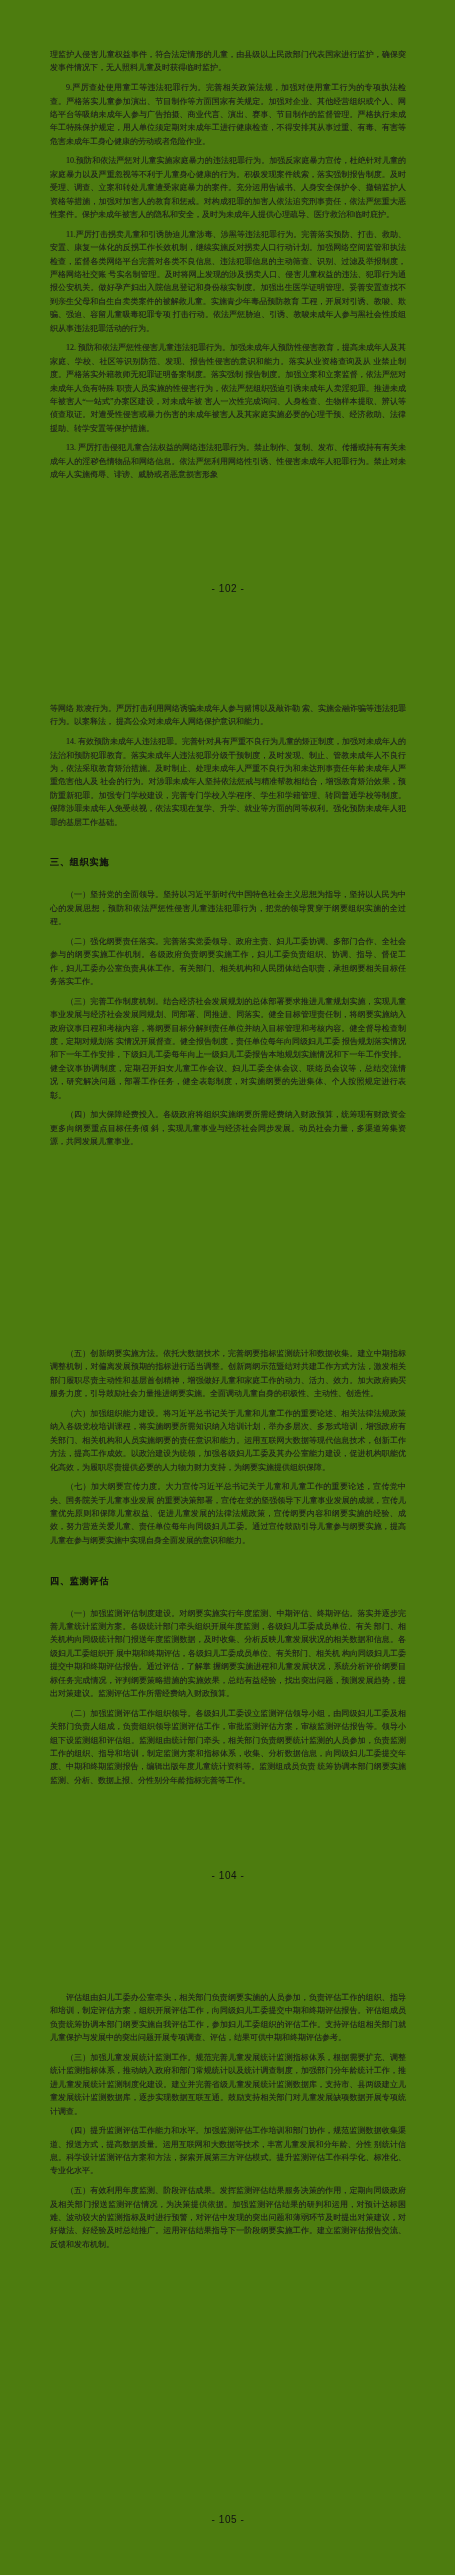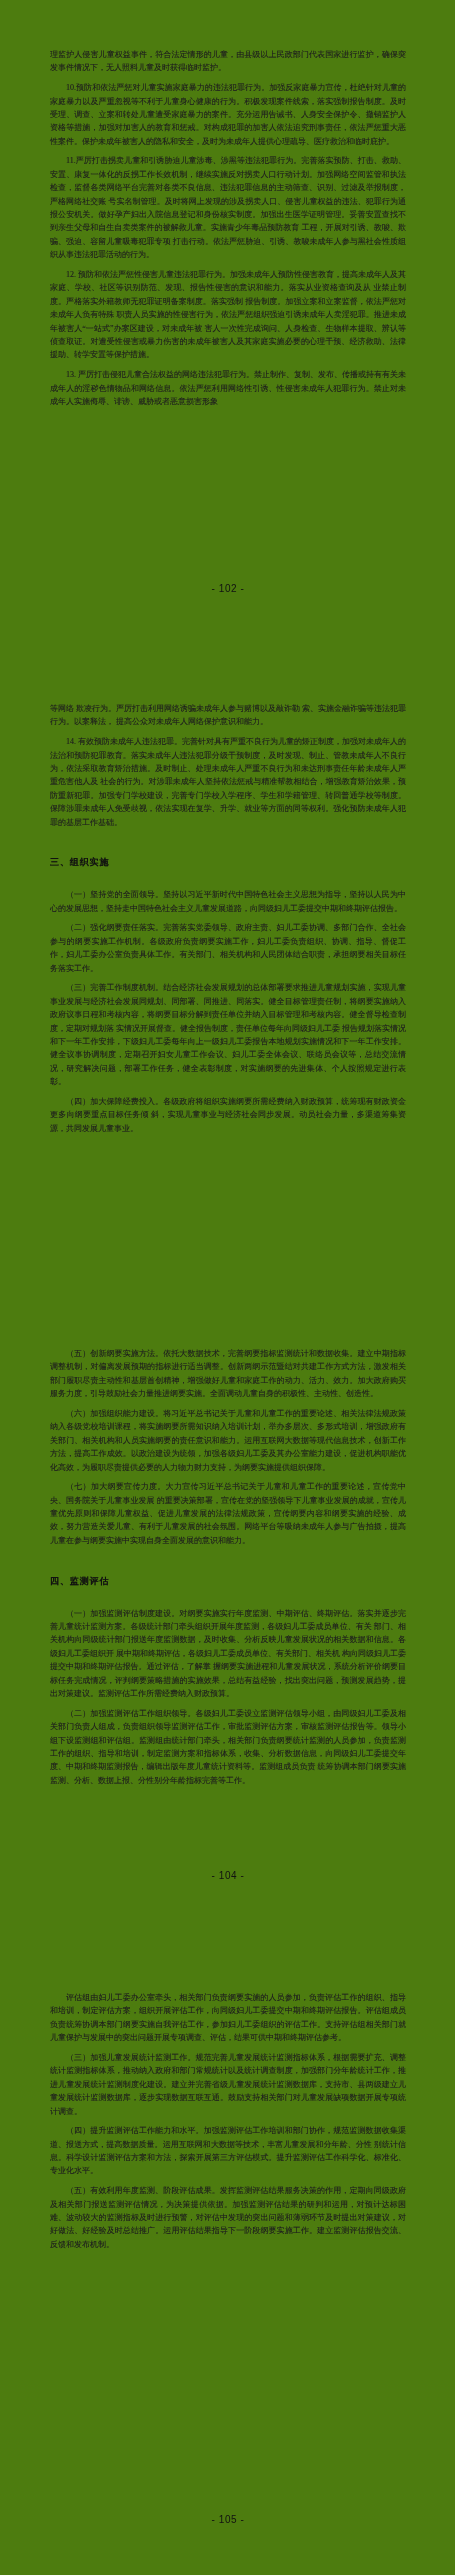--- a/index.html
+++ b/index.html
@@ -50,39 +50,40 @@
     padding-bottom:24px;
   }
   .pg3 .page-number{padding-bottom:50px;}
 </style>
 </head>
 <body>
 
 <main class="doc" id="doc">
     <section class="page pg0">
       <p class="para">理监护人侵害儿童权益事件，符合法定情形的儿童，由县级以上民政部门代表国家进行监护，确保突发事件情况下，无人照料儿童及时获得临时监护。</p>
+      <p class="para indent">9.严厉查处使用童工等违法犯罪行为。完善相关政策法规，加强对使用童工行为的专项执法检查。严格落实儿童参加演出、节目制作等方面国家有关规定。加强对企业、其他经营组织或个人、网络平台等吸纳未成年人参与广告拍摄、商业代言、演出、赛事、节目制作的监督管理。严格执行未成年工特殊保护规定，用人单位须定期对未成年工进行健康检查，不得安排其从事过重、有毒、有害等危害未成年工身心健康的劳动或者危险作业。</p>
       <p class="para indent">10.预防和依法严惩对儿童实施家庭暴力的违法犯罪行为。加强反家庭暴力宣传，杜绝针对儿童的家庭暴力以及严重忽视等不利于儿童身心健康的行为。积极发现案件线索，落实强制报告制度。及时受理、调查、立案和转处儿童遭受家庭暴力的案件。充分运用告诫书、人身安全保护令、撤销监护人资格等措施，加强对加害人的教育和惩戒。对构成犯罪的加害人依法追究刑事责任，依法严惩重大恶性案件。保护未成年被害人的隐私和安全，及时为未成年人提供心理疏导、医疗救治和临时庇护。</p>
       <p class="para indent">11.严厉打击拐卖儿童和引诱胁迫儿童涉毒、涉黑等违法犯罪行为。完善落实预防、打击、救助、安置、康复一体化的反拐工作长效机制，继续实施反对拐卖人口行动计划。加强网络空间监管和执法检查，监督各类网络平台完善对各类不良信息、违法犯罪信息的主动筛查、识别、过滤及举报制度，严格网络社交账 号实名制管理。及时将网上发现的涉及拐卖人口、侵害儿童权益的违法、犯罪行为通报公安机关。做好孕产妇出入院信息登记和身份核实制度。加强出生医学证明管理。妥善安置查找不到亲生父母和自生自卖类案件的被解救儿童。实施青少年毒品预防教育 工程，开展对引诱、教唆、欺骗、强迫、容留儿童吸毒犯罪专项 打击行动。依法严惩胁迫、引诱、教唆未成年人参与黑社会性质组织从事违法犯罪活动的行为。</p>
       <p class="para indent">12. 预防和依法严惩性侵害儿童违法犯罪行为。加强未成年人预防性侵害教育，提高未成年人及其家庭、学校、社区等识别防范、发现、报告性侵害的意识和能力。落实从业资格查询及从 业禁止制度。严格落实外籍教师无犯罪证明备案制度。落实强制 报告制度。加强立案和立案监督，依法严惩对未成年人负有特殊 职责人员实施的性侵害行为，依法严惩组织强迫引诱未成年人卖淫犯罪。推进未成年被害人“一站式”办案区建设，对未成年被 害人一次性完成询问、人身检查、生物样本提取、辨认等侦查取证。对遭受性侵害或暴力伤害的未成年被害人及其家庭实施必要的心理干预、经济救助、法律援助、转学安置等保护措施。</p>
       <p class="para indent">13. 严厉打击侵犯儿童合法权益的网络违法犯罪行为。禁止制作、复制、发布、传播或持有有关未成年人的淫秽色情物品和网络信息。依法严惩利用网络性引诱、性侵害未成年人犯罪行为。禁止对未成年人实施侮辱、诽谤、威胁或者恶意损害形象</p>
       <div class="page-number">- 102 -</div>
     </section>
     <section class="page pg1">
       <p class="para">等网络 欺凌行为。严厉打击利用网络诱骗未成年人参与赌博以及敲诈勒 索、实施金融诈骗等违法犯罪行为。以案释法， 提高公众对未成年人网络保护意识和能力。</p>
       <p class="para indent">14. 有效预防未成年人违法犯罪。完善针对具有严重不良行为儿童的矫正制度，加强对未成年人的法治和预防犯罪教育。落实未成年人违法犯罪分级干预制度，及时发现、制止、管教未成年人不良行为，依法采取教育矫治措施。及时制止、处理未成年人严重不良行为和未达刑事责任年龄未成年人严重危害他人及 社会的行为。对涉罪未成年人坚持依法惩戒与精准帮教相结合，增强教育矫治效果，预防重新犯罪。加强专门学校建设，完善专门学校入学程序、学生和学籍管理、转回普通学校等制度。保障涉罪未成年人免受歧视，依法实现在复学、升学、就业等方面的同等权利。强化预防未成年人犯罪的基层工作基础。</p>
       <h2 class="heading">三、组织实施</h2>
-      <p class="para indent">（一）坚持党的全面领导。坚持以习近平新时代中国特色社会主义思想为指导，坚持以人民为中心的发展思想，坚持走中国特色社会主义儿童发展道路，向同级妇儿工委提交中期和终期评估报告。</p>
+      <p class="para indent">（一）坚持党的全面领导。坚持以习近平新时代中国特色社会主义思想为指导，坚持以人民为中心的发展思想，预防和依法严惩性侵害儿童违法犯罪行为，把党的领导贯穿于纲要组织实施的全过程。</p>
       <p class="para indent">（二）强化纲要责任落实。完善落实党委领导、政府主责、妇儿工委协调、多部门合作、全社会参与的纲要实施工作机制。各级政府负责纲要实施工作，妇儿工委负责组织、协调、指导、督促工作，妇儿工委办公室负责具体工作。有关部门、相关机构和人民团体结合职责，承担纲要相关目标任务落实工作。</p>
       <p class="para indent">（三）完善工作制度机制。结合经济社会发展规划的总体部署要求推进儿童规划实施，实现儿童事业发展与经济社会发展同规划、同部署、同推进、同落实。健全目标管理责任制，将纲要实施纳入政府议事日程和考核内容，将纲要目标分解到责任单位并纳入目标管理和考核内容。健全督导检查制度，定期对规划落 实情况开展督查。健全报告制度，责任单位每年向同级妇儿工委 报告规划落实情况和下一年工作安排，下级妇儿工委每年向上一级妇儿工委报告本地规划实施情况和下一年工作安排。健全议事协调制度，定期召开妇女儿童工作会议、妇儿工委全体会议、联络员会议等，总结交流情况，研究解决问题，部署工作任务，健全表彰制度，对实施纲要的先进集体、个人按照规定进行表彰。</p>
       <p class="para indent">（四）加大保障经费投入。各级政府将组织实施纲要所需经费纳入财政预算，统筹现有财政资金更多向纲要重点目标任务倾 斜，实现儿童事业与经济社会同步发展。动员社会力量，多渠道筹集资源，共同发展儿童事业。</p>
     </section>
     <section class="page pg2">
       <p class="para indent">（五）创新纲要实施方法。依托大数据技术，完善纲要指标监测统计和数据收集。建立中期指标调整机制，对偏离发展预期的指标进行适当调整。创新两纲示范暨结对共建工作方式方法，激发相关部门履职尽责主动性和基层首创精神，增强做好儿童和家庭工作的动力、活力、效力。加大政府购买服务力度，引导鼓励社会力量推进纲要实施。全面调动儿童自身的积极性、主动性、创造性。</p>
       <p class="para indent">（六）加强组织能力建设。将习近平总书记关于儿童和儿童工作的重要论述、相关法律法规政策纳入各级党校培训课程，将实施纲要所需知识纳入培训计划，举办多层次、多形式培训，增强政府有关部门、相关机构和人员实施纲要的责任意识和能力。运用互联网大数据等现代信息技术，创新工作方法，提高工作成效。以政治建设为统领，加强各级妇儿工委及其办公室能力建设，促进机构职能优化高效，为履职尽责提供必要的人力物力财力支持，为纲要实施提供组织保障。</p>
-      <p class="para indent">（七）加大纲要宣传力度。大力宣传习近平总书记关于儿童和儿童工作的重要论述，宣传党中央、国务院关于儿童事业发展 的重要决策部署，宣传在党的坚强领导下儿童事业发展的成就，宣传儿童优先原则和保障儿童权益、促进儿童发展的法律法规政策，宣传纲要内容和纲要实施的经验、成效，努力营造关爱儿童、有利于儿童发展的社会氛围。网络平台等吸纳未成年人参与广告拍摄，提高儿童在参与纲要实施中实现自身全面发展的意识和能力。</p>
+      <p class="para indent">（七）加大纲要宣传力度。大力宣传习近平总书记关于儿童和儿童工作的重要论述，宣传党中央、国务院关于儿童事业发展 的重要决策部署，宣传在党的坚强领导下儿童事业发展的成就，宣传儿童优先原则和保障儿童权益、促进儿童发展的法律法规政策，宣传纲要内容和纲要实施的经验、成效，努力营造关爱儿童、责任单位每年向同级妇儿工委。通过宣传鼓励引导儿童参与纲要实施，提高儿童在参与纲要实施中实现自身全面发展的意识和能力。</p>
       <h2 class="heading">四、监测评估</h2>
       <p class="para indent">（一）加强监测评估制度建设。对纲要实施实行年度监测、中期评估、终期评估。落实并逐步完善儿童统计监测方案。各级统计部门牵头组织开展年度监测，各级妇儿工委成员单位、有关 部门、相关机构向同级统计部门报送年度监测数据，及时收集、分析反映儿童发展状况的相关数据和信息。各级妇儿工委组织开 展中期和终期评估，各级妇儿工委成员单位、有关部门、相关机 构向同级妇儿工委提交中期和终期评估报告。通过评估，了解掌 握纲要实施进程和儿童发展状况，系统分析评价纲要目标任务完成情况，评判纲要策略措施的实施效果，总结有益经验，找出突出问题，预测发展趋势，提出对策建议。监测评估工作所需经费纳入财政预算。</p>
       <p class="para indent">（二）加强监测评估工作组织领导。各级妇儿工委设立监测评估领导小组，由同级妇儿工委及相关部门负责人组成，负责组织领导监测评估工作，审批监测评估方案，审核监测评估报告等。领导小组下设监测组和评估组。监测组由统计部门牵头，相关部门负责纲要统计监测的人员参加，负责监测工作的组织、指导和培训，制定监测方案和指标体系，收集、分析数据信息，向同级妇儿工委提交年度、中期和终期监测报告，编辑出版年度儿童统计资料等。监测组成员负责 统筹协调本部门纲要实施监测、分析、数据上报、分性别分年龄指标完善等工作。</p>
       <div class="page-number">- 104 -</div>
     </section>
     <section class="page pg3">
       <p class="para indent">评估组由妇儿工委办公室牵头，相关部门负责纲要实施的人员参加，负责评估工作的组织、指导和培训，制定评估方案，组织开展评估工作，向同级妇儿工委提交中期和终期评估报告。评估组成员负责统筹协调本部门纲要实施自我评估工作，参加妇儿工委组织的评估工作。支持评估组相关部门就儿童保护与发展中的突出问题开展专项调查、评估，结果可供中期和终期评估参考。</p>
       <p class="para indent">（三）加强儿童发展统计监测工作。规范完善儿童发展统计监测指标体系，根据需要扩充、调整统计监测指标体系，推动纳入政府和部门常规统计以及统计调查制度，加强部门分年龄统计工作，推进儿童发展统计监测制度化建设。建立并完善省级儿童发展统计监测数据库，支持市、县两级建立儿童发展统计监测数据库，逐步实现数据互联互通。鼓励支持相关部门对儿童发展缺项数据开展专项统计调查。</p>
       <p class="para indent">（四）提升监测评估工作能力和水平。加强监测评估工作培训和部门协作，规范监测数据收集渠道、报送方式，提高数据质量。运用互联网和大数据等技术，丰富儿童发展和分年龄、分性 别统计信息。科学设计监测评估方案和方法，探索开展第三方评估模式。提升监测评估工作科学化、标准化、专业化水平。</p>
       <p class="para indent">（五）有效利用年度监测、阶段评估成果。发挥监测评估结果服务决策的作用，定期向同级政府及相关部门报送监测评估情况，为决策提供依据。加强监测评估结果的研判和运用，对预计达标困难、波动较大的监测指标及时进行预警，对评估中发现的突出问题和薄弱环节及时提出对策建议，对好做法、好经验及时总结推广。运用评估结果指导下一阶段纲要实施工作。建立监测评估报告交流、反馈和发布机制。</p>

